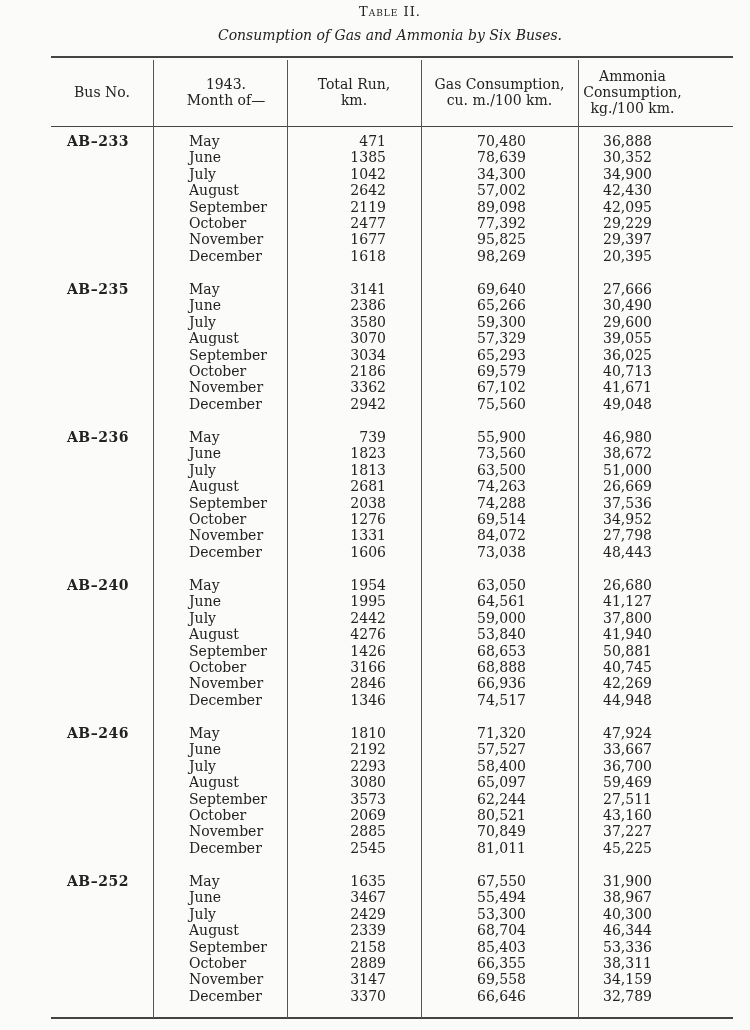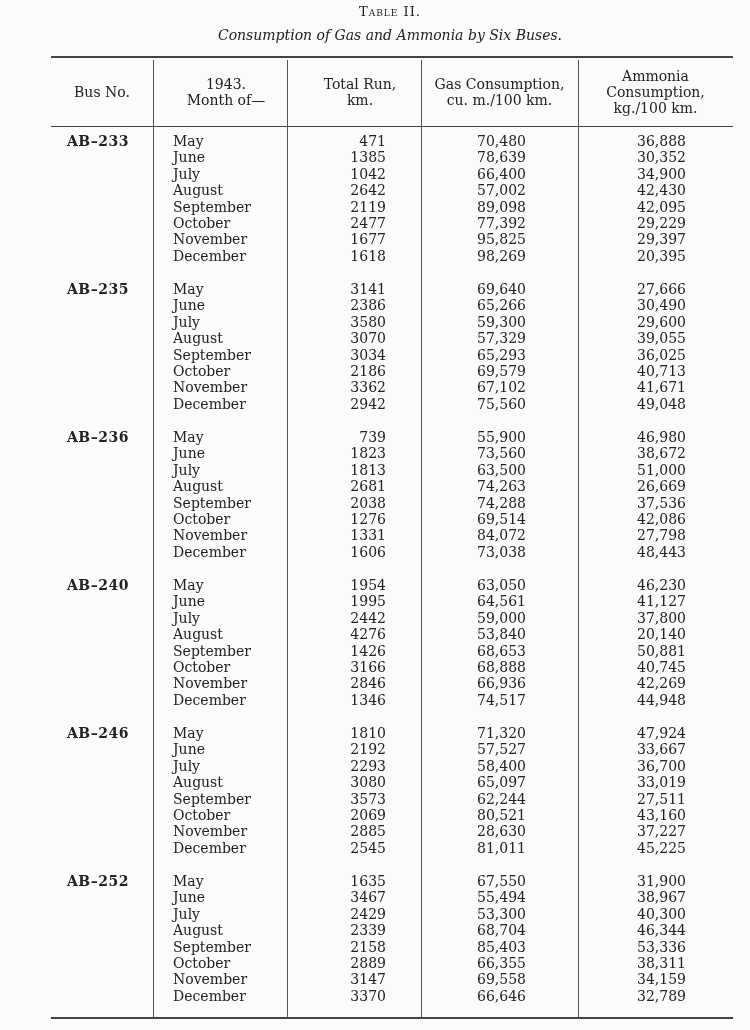--- a/index.html
+++ b/index.html
@@ -13,24 +13,24 @@
   .tbl { position: absolute; left: 36px; top: 56px; width: 682px; }
   .rule-top { position: absolute; left: 0; top: 0; width: 682px; height: 0; border-top: 2px solid #444; }
   .rule-head { position: absolute; left: 0; top: 70px; width: 682px; height: 0; border-top: 1.5px solid #444; }
   .rule-bot { position: absolute; left: 0; top: 961px; width: 682px; height: 0; border-top: 2px solid #444; }
   .vline { position: absolute; top: 4px; height: 958px; border-left: 1px solid #555; }
   .hdr { position: absolute; top: 4px; height: 64px; display: flex; align-items: center; justify-content: center;
          text-align: center; font-size: 14px; line-height: 16px; }
   .group { position: absolute; left: 0; width: 682px; }
   .bus { position: absolute; left: 16px; top: 0; font-size: 14px; font-weight: bold; letter-spacing: 0.5px; }
   .row { position: absolute; left: 0; width: 682px; height: 16.4px; font-size: 14px; line-height: 16px; }
-  .c-month { position: absolute; left: 122px; }
+  .c-month { position: absolute; left: 138px; }
   .c-run { position: absolute; left: 240px; width: 95px; text-align: right; }
   .c-gas { position: absolute; left: 380px; width: 95px; text-align: right; }
-  .c-amm { position: absolute; left: 540px; width: 95px; text-align: right; }
+  .c-amm { position: absolute; left: 552px; width: 95px; }
 </style>
 </head>
 <body>
 
 <div class="page">
   <div class="table-title">Table II.</div>
   <div class="table-caption">Consumption of Gas and Ammonia by Six Buses.</div>
 
   <div class="tbl" id="tbl">
     <div class="rule-top"></div>
@@ -43,33 +43,33 @@
 
     <div class="hdr" style="left:0;width:102px">
       <span>Bus No.</span>
     </div>
     <div class="hdr" style="left:108px;width:134px">
       <div>
           <div>1943.</div>
           <div>Month of—</div>
         </div>
     </div>
-    <div class="hdr" style="left:242px;width:134px">
+    <div class="hdr" style="left:236px;width:134px">
       <div>
           <div>Total Run,</div>
           <div>km.</div>
         </div>
     </div>
     <div class="hdr" style="left:370px;width:157px">
       <div>
           <div>Gas Consumption,</div>
           <div>cu. m./100 km.</div>
         </div>
     </div>
-    <div class="hdr" style="left:527px;width:155px">
+    <div class="hdr" style="left:504px;width:155px">
       <div>
           <div>Ammonia</div>
           <div>Consumption,</div>
           <div>kg./100 km.</div>
         </div>
     </div>
   <div class="group" style="top: 77px;">
         <div class="bus">AB–233</div>
         <div class="row" style="top: 0px;">
           <span class="c-month">May</span>
@@ -79,21 +79,21 @@
         </div>
         <div class="row" style="top: 16.4px;">
           <span class="c-month">June</span>
           <span class="c-run">1385</span>
           <span class="c-gas">78,639</span>
           <span class="c-amm">30,352</span>
         </div>
         <div class="row" style="top: 32.8px;">
           <span class="c-month">July</span>
           <span class="c-run">1042</span>
-          <span class="c-gas">66,400</span>
+          <span class="c-gas">34,300</span>
           <span class="c-amm">34,900</span>
         </div>
         <div class="row" style="top: 49.2px;">
           <span class="c-month">August</span>
           <span class="c-run">2642</span>
           <span class="c-gas">57,002</span>
           <span class="c-amm">42,430</span>
         </div>
         <div class="row" style="top: 65.6px;">
           <span class="c-month">September</span>
@@ -200,60 +200,60 @@
         <div class="row" style="top: 65.6px;">
           <span class="c-month">September</span>
           <span class="c-run">2038</span>
           <span class="c-gas">74,288</span>
           <span class="c-amm">37,536</span>
         </div>
         <div class="row" style="top: 82px;">
           <span class="c-month">October</span>
           <span class="c-run">1276</span>
           <span class="c-gas">69,514</span>
-          <span class="c-amm">42,086</span>
+          <span class="c-amm">34,952</span>
         </div>
         <div class="row" style="top: 98.4px;">
           <span class="c-month">November</span>
           <span class="c-run">1331</span>
           <span class="c-gas">84,072</span>
           <span class="c-amm">27,798</span>
         </div>
         <div class="row" style="top: 114.8px;">
           <span class="c-month">December</span>
           <span class="c-run">1606</span>
           <span class="c-gas">73,038</span>
           <span class="c-amm">48,443</span>
         </div>
       </div>
       <div class="group" style="top: 521px;">
         <div class="bus">AB–240</div>
         <div class="row" style="top: 0px;">
           <span class="c-month">May</span>
           <span class="c-run">1954</span>
           <span class="c-gas">63,050</span>
-          <span class="c-amm">46,230</span>
+          <span class="c-amm">26,680</span>
         </div>
         <div class="row" style="top: 16.4px;">
           <span class="c-month">June</span>
           <span class="c-run">1995</span>
           <span class="c-gas">64,561</span>
           <span class="c-amm">41,127</span>
         </div>
         <div class="row" style="top: 32.8px;">
           <span class="c-month">July</span>
           <span class="c-run">2442</span>
           <span class="c-gas">59,000</span>
           <span class="c-amm">37,800</span>
         </div>
         <div class="row" style="top: 49.2px;">
           <span class="c-month">August</span>
           <span class="c-run">4276</span>
           <span class="c-gas">53,840</span>
-          <span class="c-amm">20,140</span>
+          <span class="c-amm">41,940</span>
         </div>
         <div class="row" style="top: 65.6px;">
           <span class="c-month">September</span>
           <span class="c-run">1426</span>
           <span class="c-gas">68,653</span>
           <span class="c-amm">50,881</span>
         </div>
         <div class="row" style="top: 82px;">
           <span class="c-month">October</span>
           <span class="c-run">3166</span>
@@ -290,38 +290,38 @@
         <div class="row" style="top: 32.8px;">
           <span class="c-month">July</span>
           <span class="c-run">2293</span>
           <span class="c-gas">58,400</span>
           <span class="c-amm">36,700</span>
         </div>
         <div class="row" style="top: 49.2px;">
           <span class="c-month">August</span>
           <span class="c-run">3080</span>
           <span class="c-gas">65,097</span>
-          <span class="c-amm">33,019</span>
+          <span class="c-amm">59,469</span>
         </div>
         <div class="row" style="top: 65.6px;">
           <span class="c-month">September</span>
           <span class="c-run">3573</span>
           <span class="c-gas">62,244</span>
           <span class="c-amm">27,511</span>
         </div>
         <div class="row" style="top: 82px;">
           <span class="c-month">October</span>
           <span class="c-run">2069</span>
           <span class="c-gas">80,521</span>
           <span class="c-amm">43,160</span>
         </div>
         <div class="row" style="top: 98.4px;">
           <span class="c-month">November</span>
           <span class="c-run">2885</span>
-          <span class="c-gas">28,630</span>
+          <span class="c-gas">70,849</span>
           <span class="c-amm">37,227</span>
         </div>
         <div class="row" style="top: 114.8px;">
           <span class="c-month">December</span>
           <span class="c-run">2545</span>
           <span class="c-gas">81,011</span>
           <span class="c-amm">45,225</span>
         </div>
       </div>
       <div class="group" style="top: 817px;">

